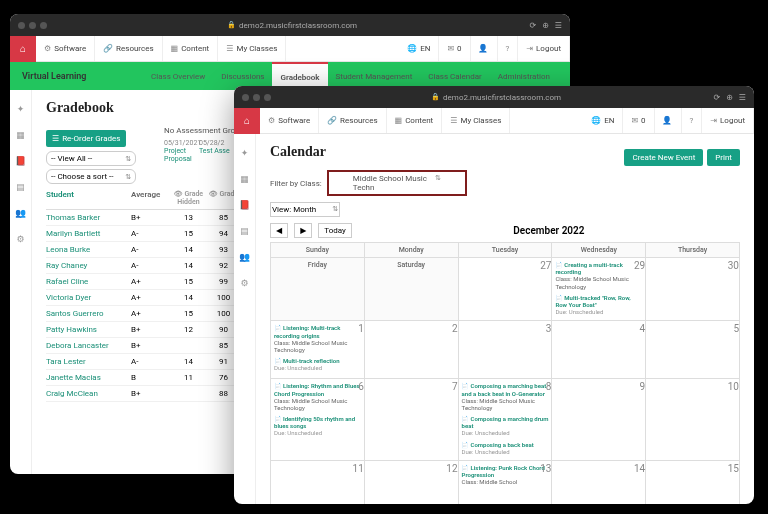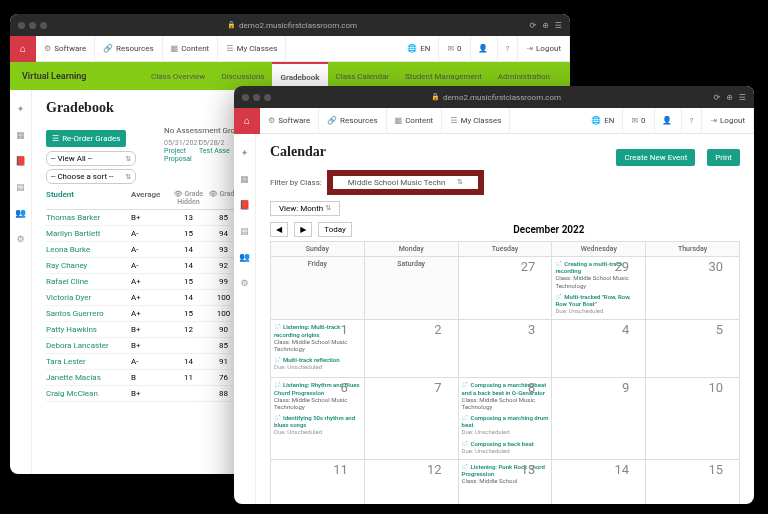--- a/index.html
+++ b/index.html
@@ -11,21 +11,21 @@
   .dots{display:flex;gap:4px;margin-right:8px}
   .dot{width:7px;height:7px;border-radius:50%;background:#555}
   .url{flex:1;text-align:center;display:flex;align-items:center;justify-content:center;gap:3px}
   .lock{font-size:7px}
   .tbicons{display:flex;gap:6px;font-size:8px}
   .topnav{display:flex;align-items:center;height:26px;border-bottom:1px solid #e5e5e5;font-size:8px;color:#444}
   .home{background:#d73845;width:26px;height:26px;display:flex;align-items:center;justify-content:center;color:#fff;font-size:10px}
   .nav-item{padding:0 8px;display:flex;align-items:center;gap:3px;height:100%;border-right:1px solid #eee}
   .nav-item .ic{color:#888;font-size:8px}
   .nav-right{margin-left:auto;display:flex;height:100%}
-  .subhdr{background:#84cc16;height:28px;display:flex;align-items:center;padding:0 12px;font-size:9px;color:#333}
+  .subhdr{background:#22c55e;height:28px;display:flex;align-items:center;padding:0 12px;font-size:9px;color:#333}
   .subhdr .title{font-weight:600}
   .tabs{margin-left:auto;display:flex;height:100%;font-size:8px}
   .tab{padding:4px 8px;display:flex;align-items:center;color:#555}
   .tab.active{border-top:2px solid #d73845;background:#fff;font-weight:600}
   .body{display:flex;height:calc(100% - 76px)}
   .siderail{width:22px;border-right:1px solid #eee;display:flex;flex-direction:column;align-items:center;padding-top:14px;gap:16px;color:#999;font-size:9px}
   .content{flex:1;padding:10px 14px;overflow:hidden}
   h2{font-family:Georgia,serif;font-size:14px;font-weight:600;margin-bottom:10px;color:#222}
   .btn-green{background:#17a085;color:#fff;font-size:8px;padding:4px 6px;border-radius:2px;display:inline-flex;align-items:center;gap:3px}
   .sel{border:1px solid #ccc;font-size:8px;padding:2px 4px;width:90px;background:#fff;display:flex;justify-content:space-between;align-items:center;border-radius:6px;margin-bottom:3px}
@@ -36,29 +36,29 @@
   .col-avg{width:40px}
   .col-a{width:35px;text-align:center}
   .col-b{width:35px;text-align:center}
   .gh{font-size:7px;color:#999}
   .assess-hdr{font-size:7px;color:#999;display:flex}
   .assess-hdr>div{width:35px}
   .date{font-size:7px;color:#888}
   .proj{font-size:7px;color:#1a8f77}
   .btn-g2{background:#17a085;color:#fff;font-size:8px;padding:4px 8px;border-radius:2px}
   .flt{font-size:8px;color:#555;display:flex;align-items:center;gap:5px;margin-bottom:6px}
-  .selbox{border:6px solid #7f1d1d;padding:2px 15px;display:flex;justify-content:space-between;width:157px;font-size:8px}
-  .vw{border:1px solid #ccc;padding:2px 8px;font-size:8px;width:70px;display:flex;justify-content:space-between;margin-bottom:6px}
+  .selbox{border:2px solid #7f1d1d;padding:2px 24px;display:flex;justify-content:space-between;width:140px;font-size:8px}
+  .vw{border:1px solid #ccc;padding:2px 1px;font-size:8px;width:70px;display:flex;justify-content:space-between;margin-bottom:6px}
   .cal-nav{display:flex;align-items:center;gap:6px;font-size:8px;margin-bottom:4px}
   .navbtn{border:1px solid #ccc;padding:2px 5px;font-size:8px}
   .month{flex:1;text-align:center;font-weight:600;font-size:10px}
   .cal-grid{display:grid;grid-template-columns:repeat(5,1fr);font-size:7px;border-top:1px solid #ddd;border-left:1px solid #ddd}
   .dayhdr{text-align:center;padding:3px;font-weight:500;color:#666;border-right:1px solid #ddd;border-bottom:1px solid #ddd;background:#fafafa}
   .cell{border-right:1px solid #ddd;border-bottom:1px solid #ddd;min-height:58px;padding:2px;position:relative}
-  .dnum{position:absolute;top:2px;right:16px;font-size:13px;color:#888}
+  .dnum{position:absolute;top:2px;right:0;font-size:10px;color:#888}
   .ev{font-size:6px;line-height:1.2;margin-bottom:2px;padding:1px}
   .ev .t{color:#1a8f77;font-weight:600}
   .ev .c{color:#666}
   .ev .d{color:#999}
   .caret{font-size:7px;color:#888}
 </style>
 </head>
 <body>
 
 <div class="window w1">
@@ -116,22 +116,22 @@
           <span>Logout</span>
         </div>
     </div>
   </div>
   <div class="subhdr">
     <span class="title">Virtual Learning</span>
     <div class="tabs">
       <div class="tab">Class Overview</div>
       <div class="tab">Discussions</div>
       <div class="tab active">Gradebook</div>
+      <div class="tab">Student Management</div>
       <div class="tab">Class Calendar</div>
-      <div class="tab">Student Management</div>
       <div class="tab">Administration</div>
     </div>
   </div>
   <div class="body">
     <div class="siderail">
       <span>✦</span>
       <span>▦</span>
       <span>📕</span>
       <span>▤</span>
       <span>👥</span>
@@ -316,21 +316,21 @@
       <span>✦</span>
       <span>▦</span>
       <span>📕</span>
       <span>▤</span>
       <span>👥</span>
       <span>⚙</span>
     </div>
     <div class="content">
       <div style="display:flex;align-items:center">
         <h2>Calendar</h2>
-        <div style="margin-left:auto;display:flex;gap:12px">
+        <div style="margin-left:auto;display:flex;gap:4px">
           <div class="btn-g2">Create New Event</div>
           <div class="btn-g2">Print</div>
         </div>
       </div>
       <div class="flt">
         <span>Filter by Class:</span>
         <div class="selbox">
             <span>Middle School Music Techn</span>
             <span class="caret">⇅</span>
           </div>

